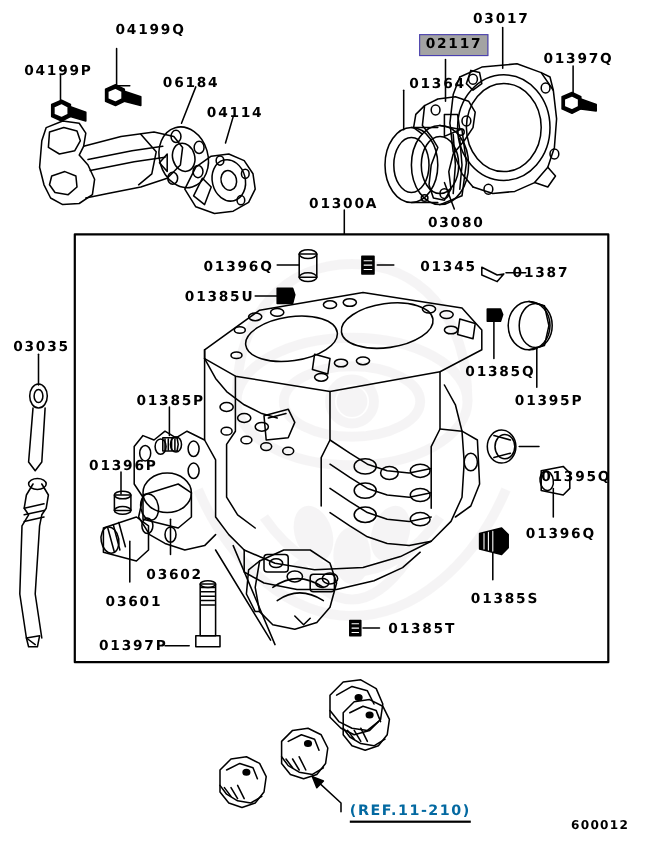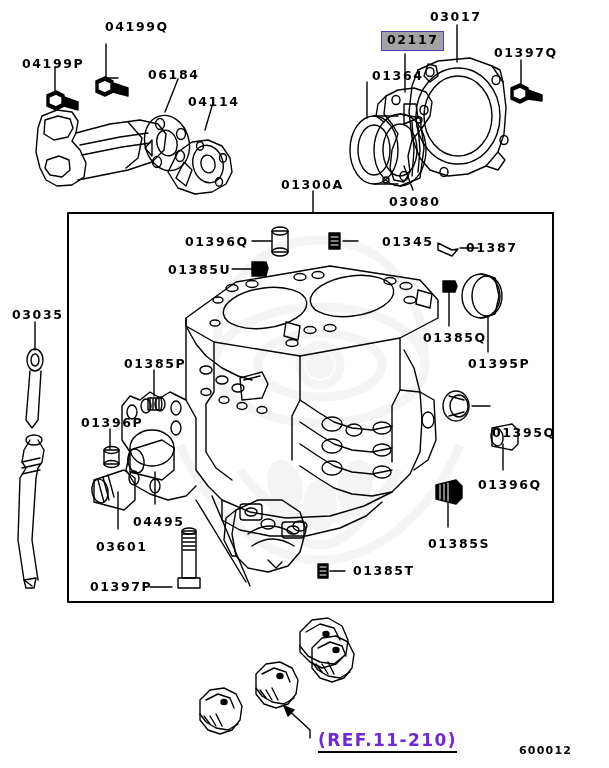--- a/index.html
+++ b/index.html
@@ -34,24 +34,24 @@
     line-height: 1;
   }
   .plabel.hl {
     background: #a3a3a3;
     border: 1.5px solid #4a40b0;
     padding: 2px 4px 3px 5px;
   }
   .refnote {
     position: absolute;
     font-family: "DejaVu Sans", sans-serif;
-    font-size: 17px;
+    font-size: 13px;
     font-weight: bold;
     letter-spacing: 1.4px;
-    color: #6d28d9;
+    color: #0369a1;
     border-bottom: 2px solid #000;
     padding-bottom: 1px;
     white-space: nowrap;
   }
   .corner-code {
     position: absolute;
     font-family: "DejaVu Sans", sans-serif;
     font-size: 11px;
     font-weight: bold;
     letter-spacing: 1.2px;
@@ -452,21 +452,21 @@
   <div class="plabel" style="left:185px; top:236px;">01396Q</div>
   <div class="plabel" style="left:368px; top:236px;padding-left:14px;">01345</div>
   <div class="plabel" style="left:466px; top:242px;">01387</div>
   <div class="plabel" style="left:168px; top:264px;">01385U</div>
   <div class="plabel" style="left:423px; top:332px;text-align:right;">01385Q</div>
   <div class="plabel" style="left:468px; top:358px;">01395P</div>
   <div class="plabel" style="left:124px; top:358px;">01385P</div>
   <div class="plabel" style="left:492px; top:400px;margin-top:27px;">01395Q</div>
   <div class="plabel" style="left:81px;  top:417px;">01396P</div>
   <div class="plabel" style="left:478px; top:479px;">01396Q</div>
-  <div class="plabel" style="left:133px; top:516px;">04495</div>
+  <div class="plabel" style="left:133px; top:516px;">03602</div>
   <div class="plabel" style="left:428px; top:538px;">01385S</div>
   <div class="plabel" style="left:96px;  top:541px;">03601</div>
   <div class="plabel" style="left:353px; top:565px;">01385T</div>
   <div class="plabel" style="left:90px;  top:581px;">01397P</div>
 
   <div class="refnote" style="left:318px; top:730px;">(REF.11-210)</div>
 
   <div class="corner-code" style="left:519px; top:744px;text-align:right;">600012</div>
 
 </div>

